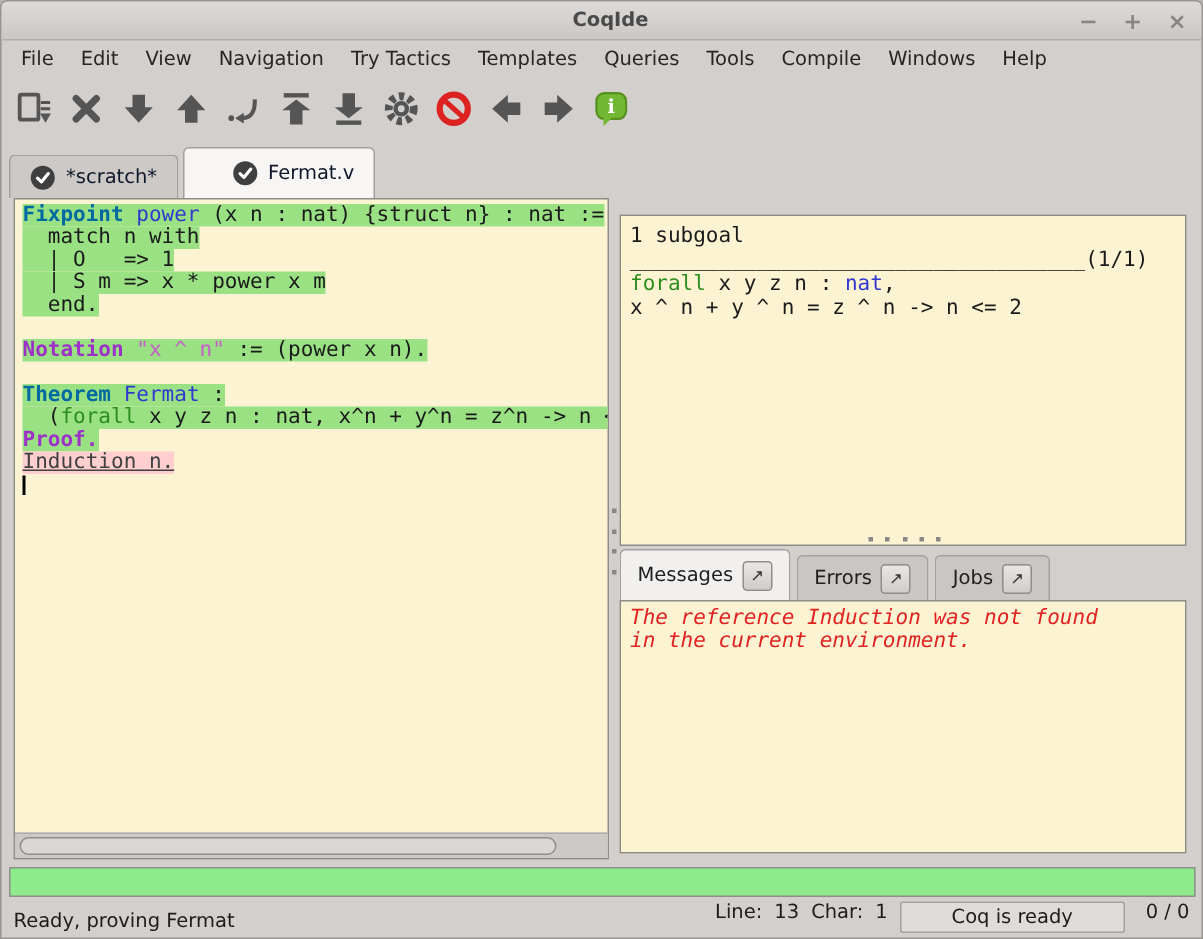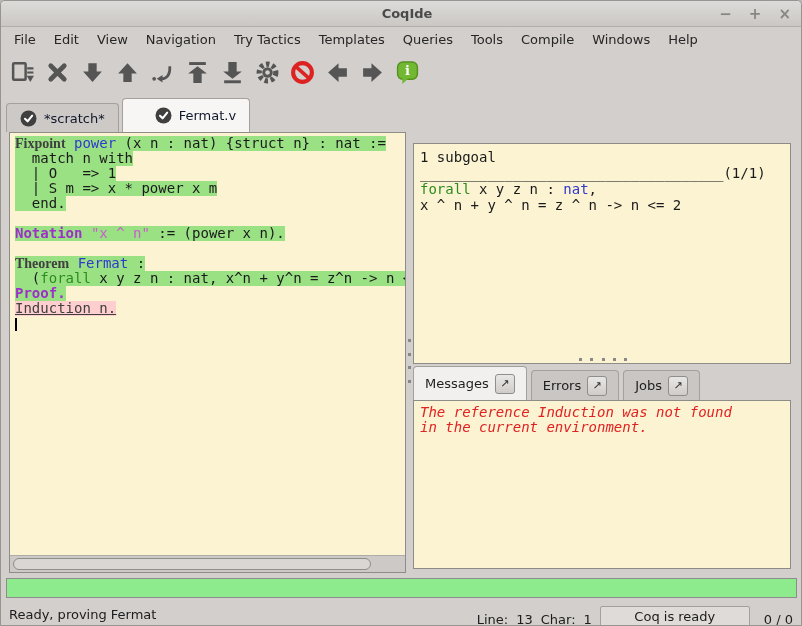--- a/index.html
+++ b/index.html
@@ -34,21 +34,21 @@
   
   .pane{position:absolute;background:#fcf3d2;border:1px solid #8e8c89;}
   #editor-pane{left:8px;top:131px;width:397px;height:441px;}
   #editor-code{position:absolute;left:0;top:0;right:0;bottom:17px;overflow:hidden;
     padding:3px 0 0 5px;font-family:"DejaVu Sans Mono",monospace;font-size:14px;
     line-height:15px;color:#1a1a1a;}
   .cl{height:15px;white-space:pre;}
   .lw{display:inline-block;height:15px;}
   .cl.ok .lw{background:#9ae184;}
   .cl.err .lw{background:#ffcfcf;}
-  .t-k1{color:#404040;font-weight:bold;font-family:Liberation Serif, serif;}
+  .t-k1{color:#0369a1;font-weight:bold;}
   .t-k2{color:#9d30c9;font-weight:bold;}
   .t-k3{color:#2c8c1e;}
   .t-id{color:#3038cf;}
   .t-st{color:#c75fc9;}
   .t-er{color:#404040;text-decoration:underline;}
   .caret{display:inline-block;width:2px;height:13px;background:#000;vertical-align:middle;}
   #editor-hscroll{position:absolute;left:0;right:0;bottom:0;height:17px;
     background:#ccc9c6;border-top:1px solid #aeaba8;}
   #editor-hthumb{position:absolute;left:3px;top:2px;width:358px;height:12px;
     border-radius:6px;background:#d9d6d3;border:1px solid #8f8d8b;}
@@ -75,21 +75,21 @@
   #msg-pane{left:412px;top:399px;width:378px;height:169px;}
   #msg-code{position:absolute;inset:0;overflow:hidden;padding:4px 0 0 6px;
     font-family:"DejaVu Sans Mono",monospace;font-size:14px;line-height:15px;color:#e02222;}
   .ml{height:15px;white-space:pre;font-style:italic;}
   
   .progress{position:absolute;left:5px;top:577px;width:791px;height:20px;
     background:#8deb8d;border:1px solid #8f8d8b;}
   .statusbar{position:absolute;left:0;right:0;top:600px;height:26px;display:flex;
     align-items:center;padding-left:8px;font-size:13px;color:#1c1c1c;}
   .status-right{position:absolute;right:8px;top:0;height:26px;display:flex;
-    align-items:flex-end;gap:8px;}
+    align-items:flex-start;gap:8px;}
   .coqstatus{width:150px;height:21px;border:1px solid #a3a19f;border-radius:2px;
     background:#dedbd8;display:flex;align-items:center;justify-content:center;font-size:13px;}
   .counter{margin-left:6px;}
 </style>
 </head>
 <body>
 
 <div class="window">
 
   <div class="titlebar">

